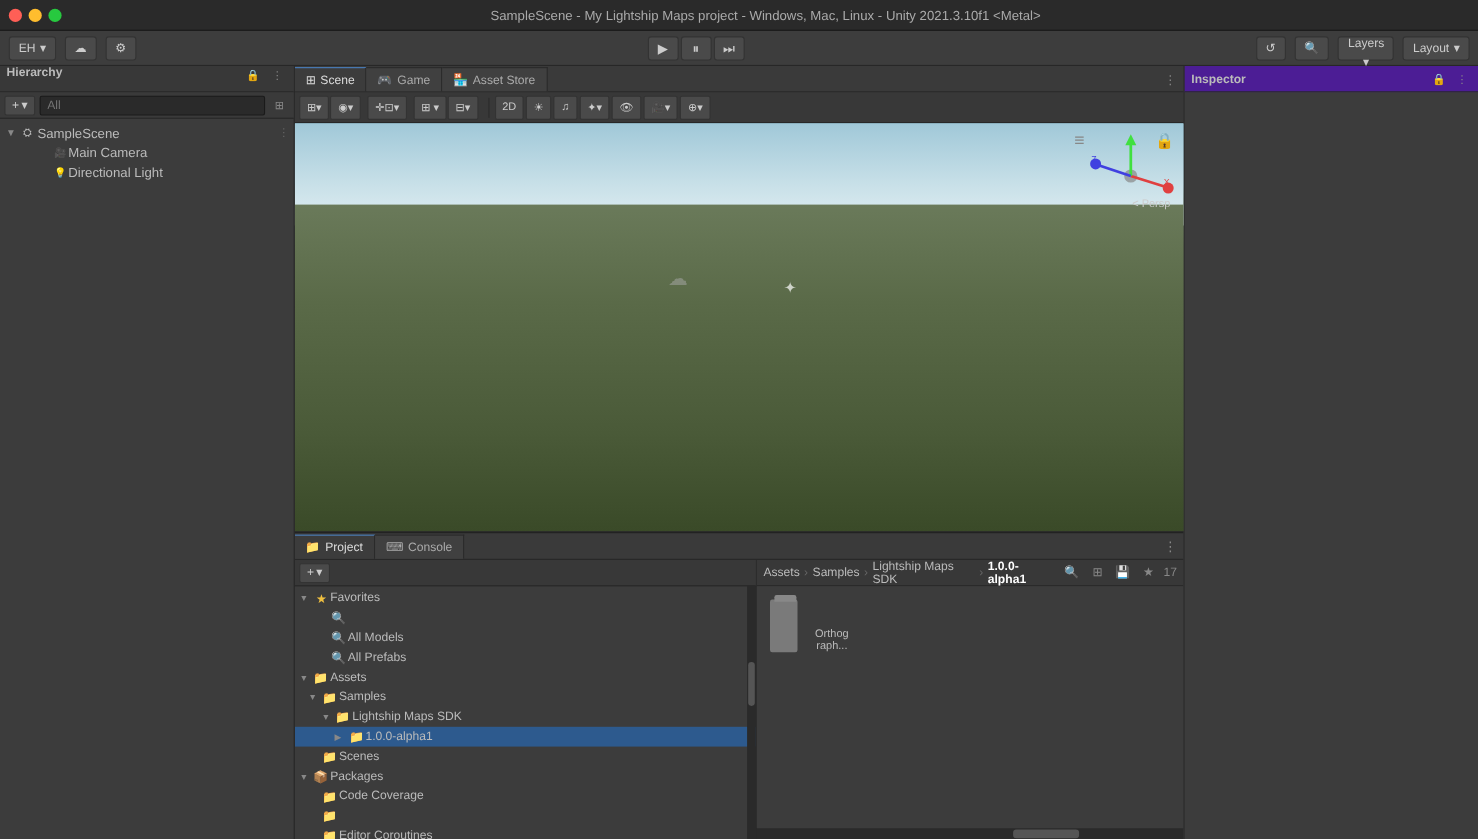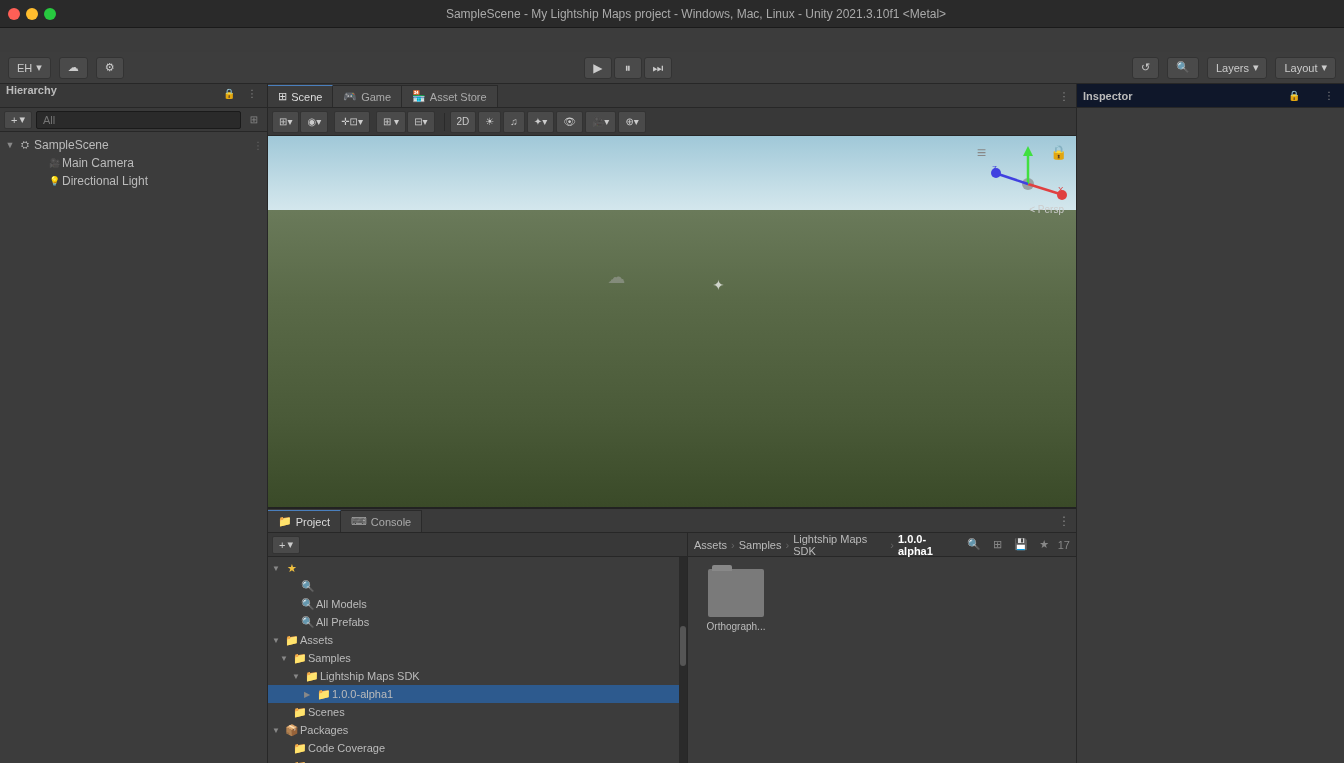--- a/index.html
+++ b/index.html
@@ -47,21 +47,20 @@
 
     
     #main-toolbar {
       height: 32px;
       background: #3d3d3d;
       display: flex;
       align-items: center;
       padding: 0 8px;
       gap: 8px;
       border-bottom: 1px solid #272727;
-      margin-top: 24px;
     }
     .toolbar-btn {
       height: 22px;
       padding: 0 8px;
       background: #4a4a4a;
       border: 1px solid #333;
       border-radius: 3px;
       color: #ccc;
       font-size: 11px;
       display: flex;
@@ -91,20 +90,21 @@
       padding: 0 8px;
       background: #4a4a4a;
       border: 1px solid #333;
       border-radius: 3px;
       color: #ccc;
       font-size: 11px;
       display: flex;
       align-items: center;
       gap: 4px;
       cursor: pointer;
+      flex-direction: column;
     }
     .layout-dropdown {
       height: 22px;
       padding: 0 8px;
       background: #4a4a4a;
       border: 1px solid #333;
       border-radius: 3px;
       color: #ccc;
       font-size: 11px;
       display: flex;
@@ -542,23 +542,23 @@
       overflow-y: auto;
       background: #3c3c3c;
       display: flex;
       flex-wrap: wrap;
       align-content: flex-start;
       gap: 4px;
     }
     .asset-item {
       width: 80px;
       display: flex;
-      flex-direction: column;
-      align-items: center;
-      gap: 4px;
+      flex-direction: row;
+      align-items: flex-end;
+      gap: 16px;
       cursor: pointer;
       padding: 4px;
       border-radius: 3px;
     }
     .asset-folder-icon {
       width: 56px; height: 48px;
       background: #7a7a7a;
       border-radius: 2px;
       display: flex;
       align-items: center;
@@ -586,25 +586,25 @@
     
     #inspector-panel {
       width: 268px;
       background: #3c3c3c;
       border-left: 1px solid #272727;
       display: flex;
       flex-direction: column;
     }
     #inspector-header {
       height: 24px;
-      background: #0f172a;
+      background: #4c1d95;
       display: flex;
       align-items: center;
       padding: 0 6px;
-      gap: 16px;
+      gap: 3px;
       border-bottom: 1px solid #272727;
     }
 
     
     #bottom-scroll {
       height: 10px;
       background: #2a2a2a;
       position: relative;
     }
     #bottom-scroll-thumb {
@@ -855,20 +855,21 @@
               <div class="h-add-btn">
                 <span>+</span>
                 <span>▾</span>
               </div>
             </div>
             <div id="file-tree-content">
 
               <div class="file-tree-item">
                 <span class="ft-arrow">▼</span>
                 <span class="ft-icon" style="color:#f0c040;">★</span>
+                <span class="ft-label">Favorites</span>
               </div>
               <div class="file-tree-item" style="padding-left:20px;">
                 <span class="ft-arrow"></span>
                 <span class="ft-icon">🔍</span>
               </div>
               <div class="file-tree-item" style="padding-left:20px;">
                 <span class="ft-arrow"></span>
                 <span class="ft-icon">🔍</span>
                 <span class="ft-label">All Models</span>
               </div>

